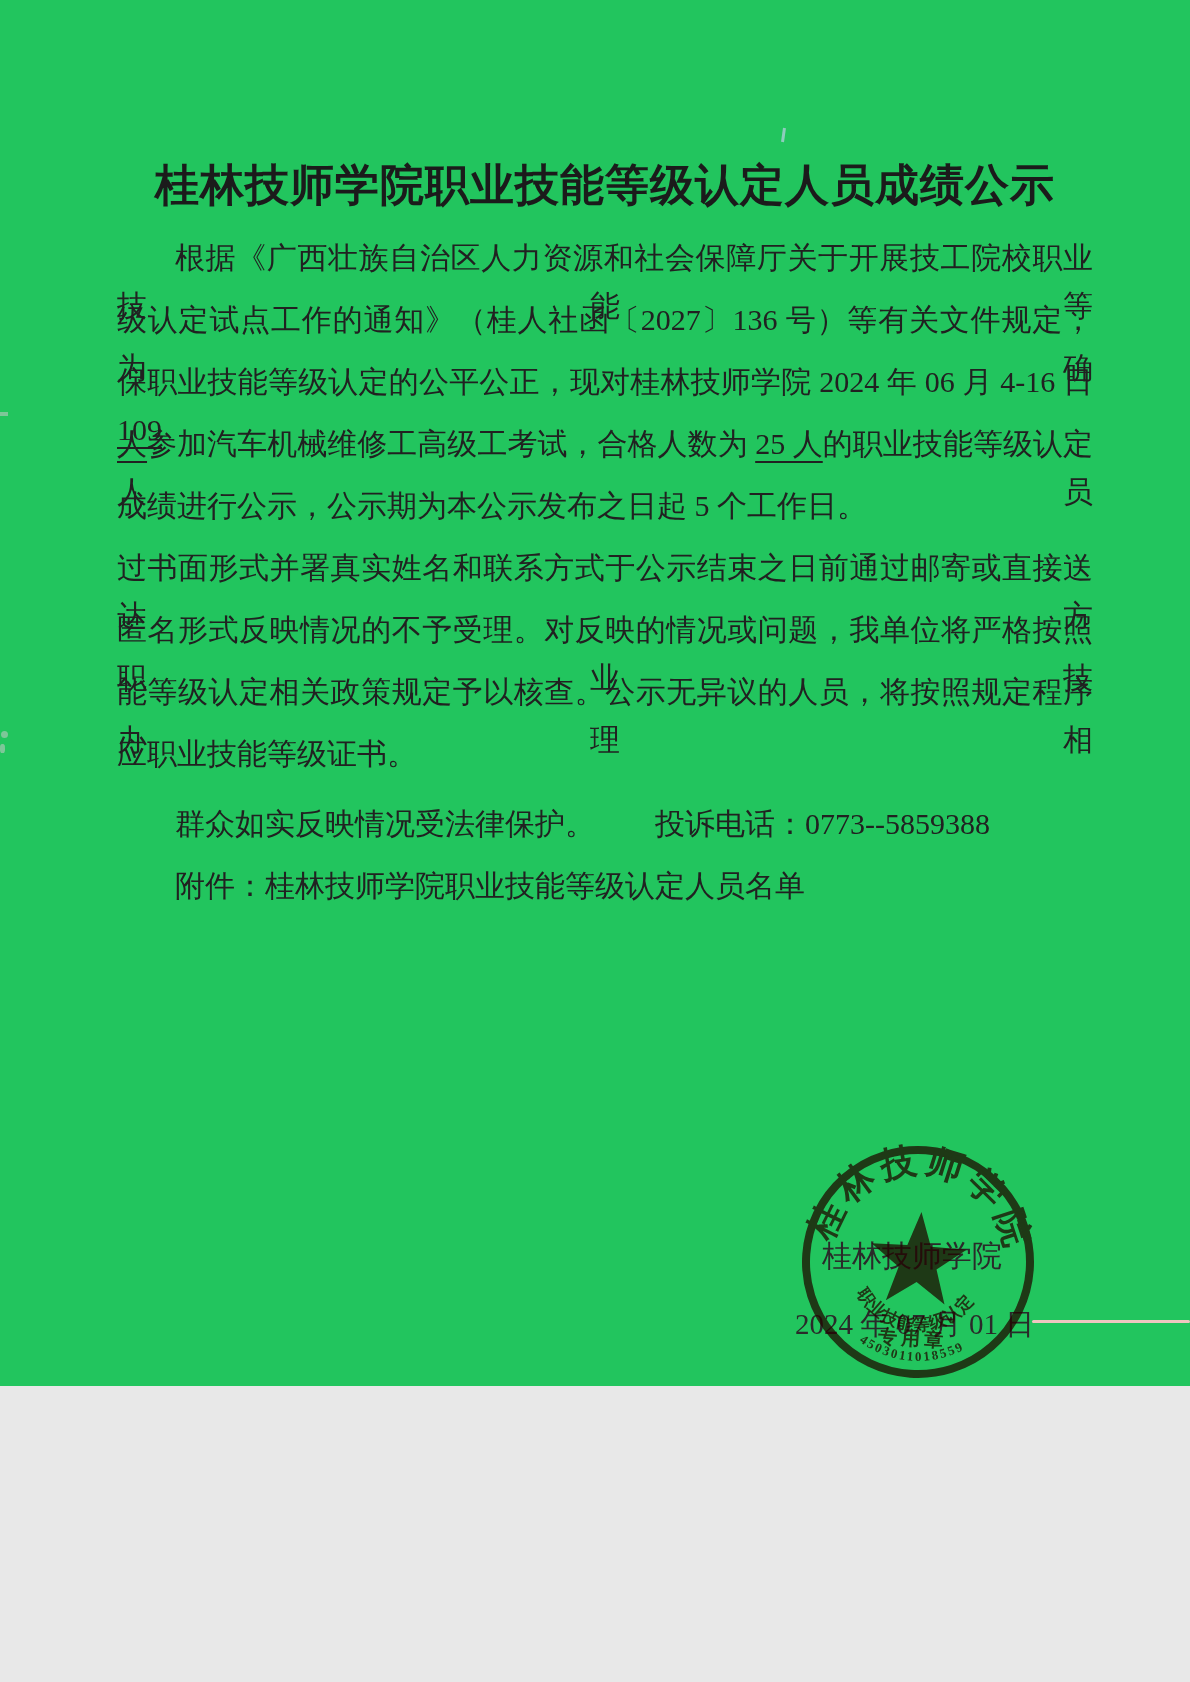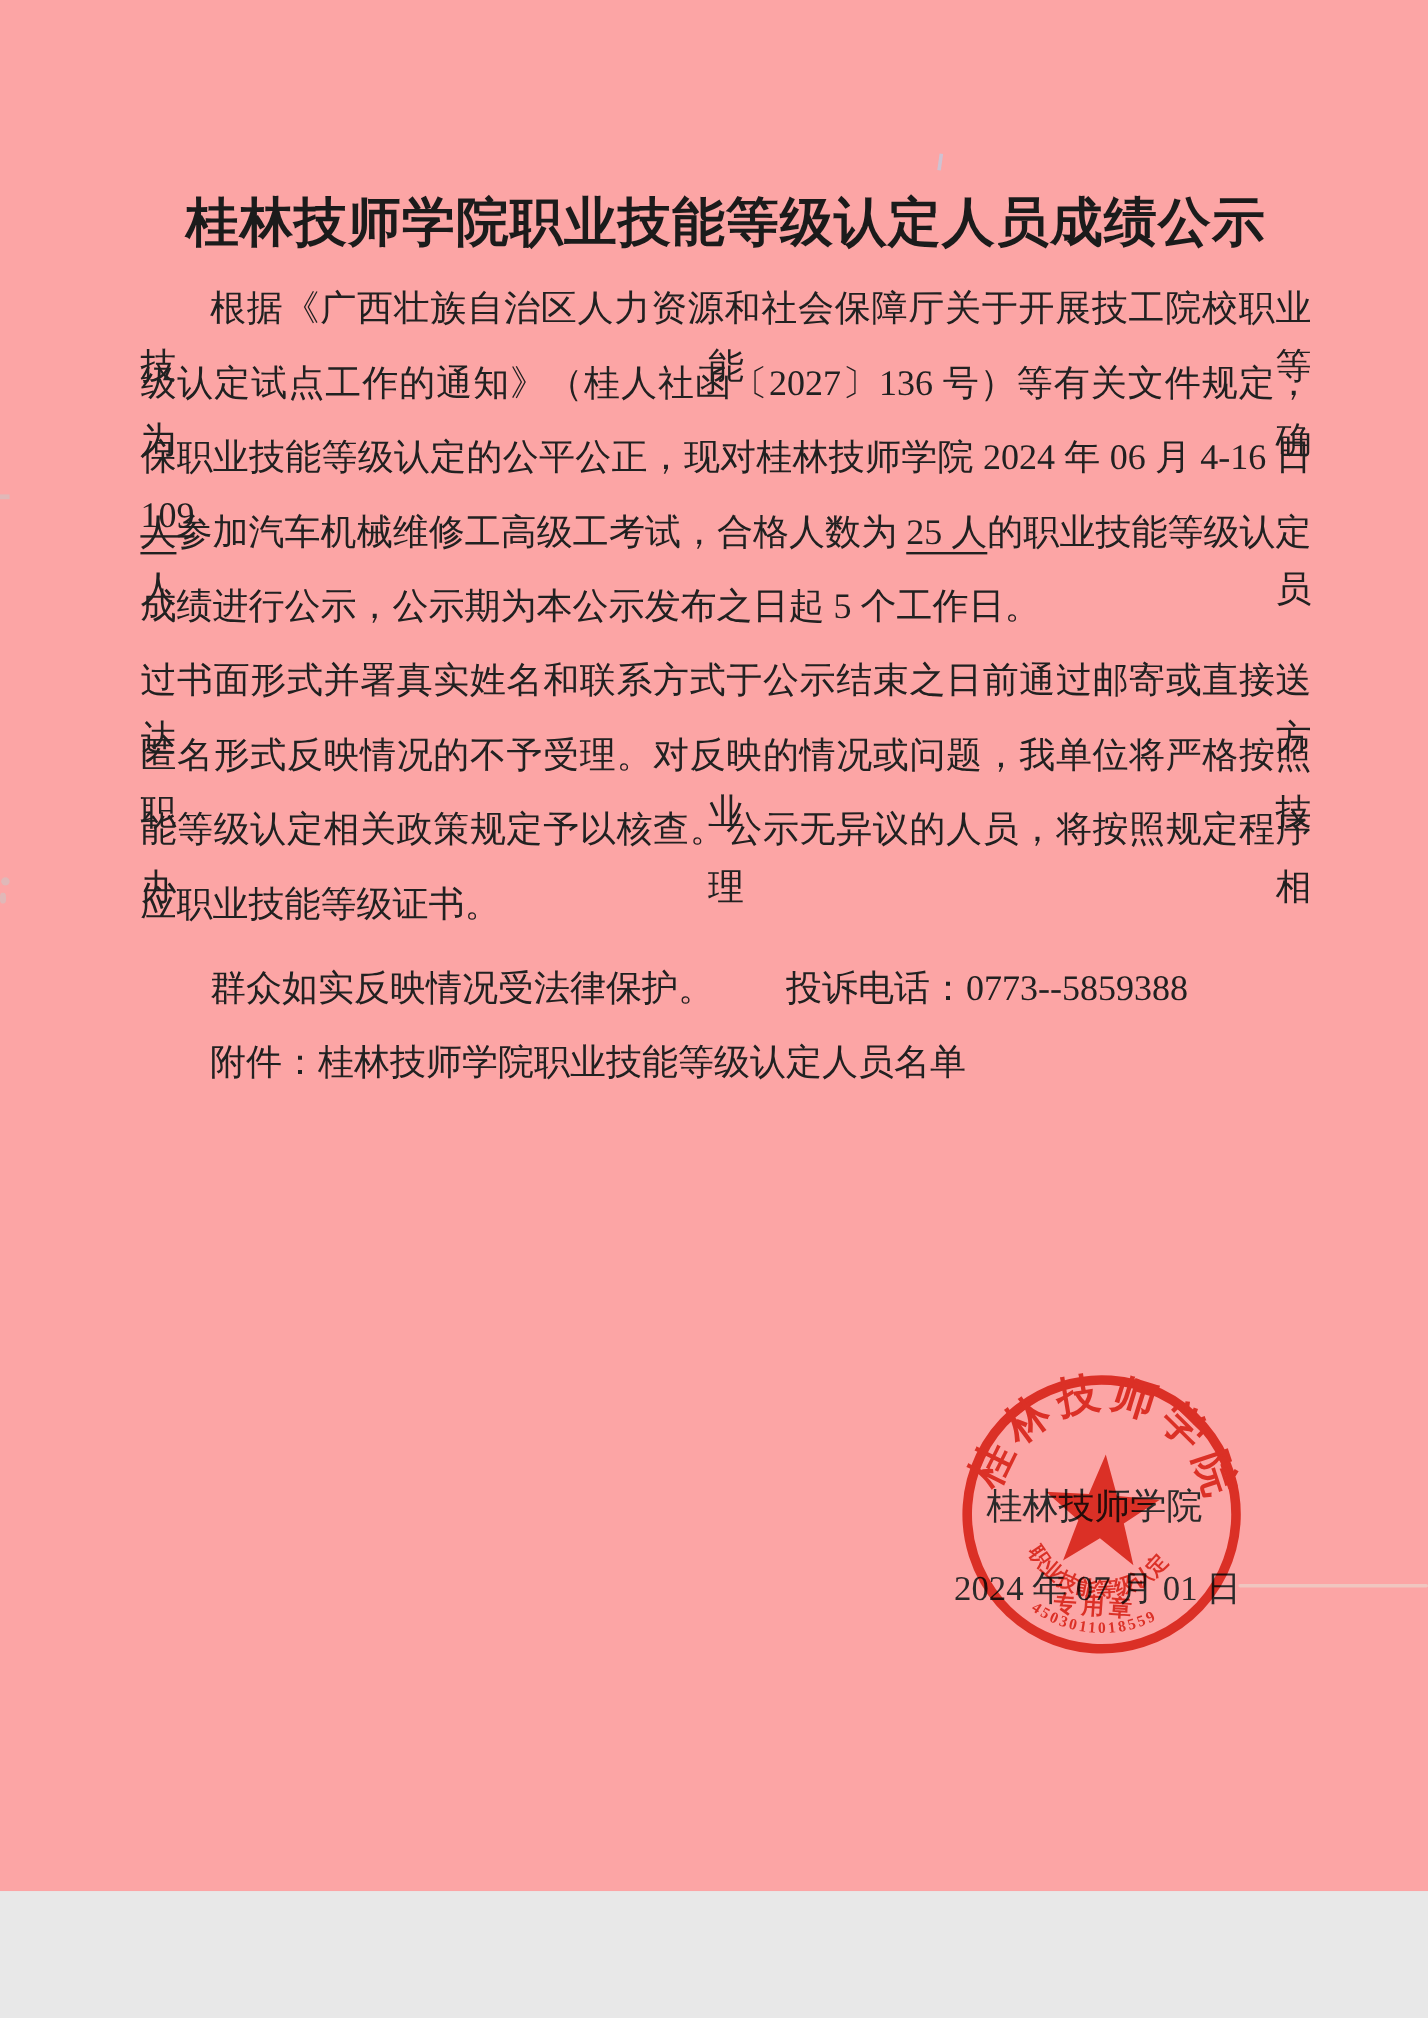--- a/index.html
+++ b/index.html
@@ -1,20 +1,20 @@
 <!DOCTYPE html>
 <html><head>
 <meta charset="utf-8">
 <style>
   html,body{margin:0;padding:0;background:#e8e8e8;}
   .page{
     position:relative;
-    width:1190px;height:1576px;
+    width:1190px;height:1386px;
     margin:0 auto;
-    background:#fca5a5;
+    background:#22c55e;
     font-family:"Liberation Serif","DejaVu Serif",serif;
     color:#222;
     overflow:hidden;
   }
   .doc-title{
     position:absolute;
     left:117px;top:156px;width:976px;
     text-align:center;
     font-size:44px;
     font-weight:700;

